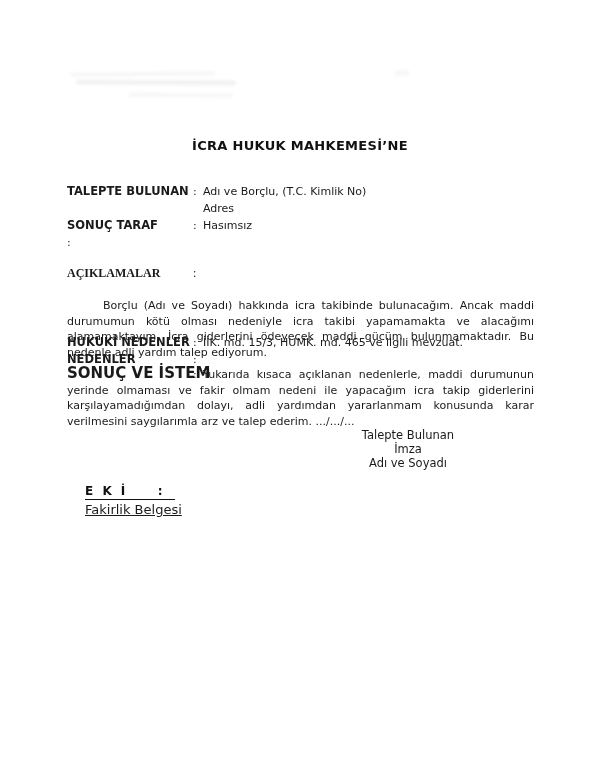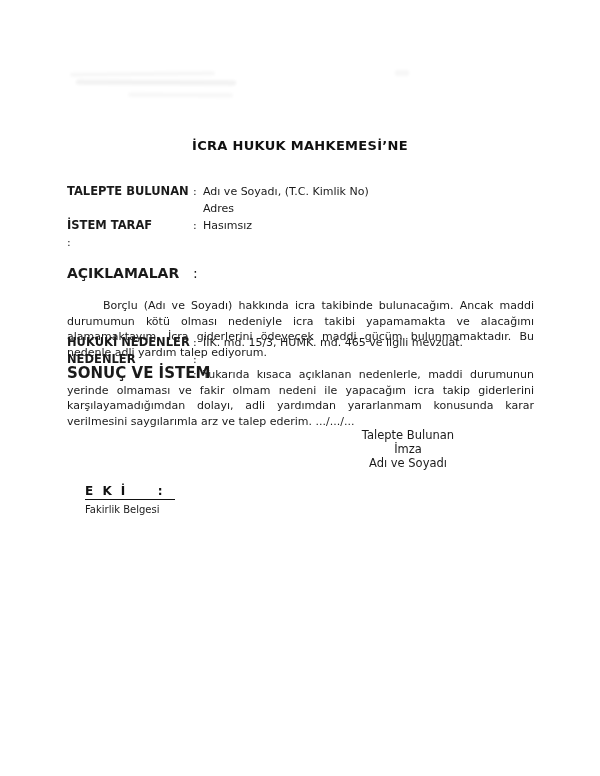--- a/index.html
+++ b/index.html
@@ -60,22 +60,23 @@
     width: 10px;
   }
   .row .val { flex: 1; }
   .row .no-colon { padding-left: 10px; }
 
   .info-block  { position: absolute; left: 67px; top: 183px; width: 470px; }
   .legal-block { position: absolute; left: 67px; top: 334px; width: 470px; }
 
   .aciklamalar-block { position: absolute; left: 67px; top: 266px; width: 467px; }
   .section-head {
-    font-size: 14px;
+    font-size: 12px;
     line-height: 14px;
+    font-family: Liberation Serif, serif;
   }
   .section-head .lbl {
     display: inline-block;
     width: 126px;
     font-weight: bold;
     white-space: nowrap;
   }
   .section-head .colon { font-weight: normal; }
 
   .para {
@@ -115,48 +116,49 @@
     padding-bottom: 1px;
     font-size: 12px;
     font-weight: bold;
     color: #111;
   }
   .eki-label { letter-spacing: 2.5px; }
   .eki-gap { display: inline-block; width: 30px; }
   .eki-tail { display: inline-block; width: 12px; }
   .eki-item {
     margin-top: 2px;
-    font-size: 10px;
+    font-size: 13px;
     line-height: 15px;
+    text-decoration: underline;
   }
 </style>
 </head>
 <body>
 
 <div class="page">
 
   <div class="artifact a1"></div>
   <div class="artifact a2"></div>
   <div class="artifact a3"></div>
   <div class="artifact a4"></div>
 
   <div class="doc-title">İCRA HUKUK MAHKEMESİ’NE</div>
 
   <div class="info-block">
     <div class="row">
       <span class="lbl">TALEPTE BULUNAN</span>
       <span class="colon">:</span>
-      <span class="val">Adı ve Soyadı, (T.C. Kimlik No)</span>
+      <span class="val">Adı ve Borçlu, (T.C. Kimlik No)</span>
     </div>
     <div class="row">
       <span class="lbl"></span>
       <span class="val no-colon">Adres</span>
     </div>
     <div class="row">
-      <span class="lbl">İSTEM TARAF</span>
+      <span class="lbl">SONUÇ TARAF</span>
       <span class="colon">:</span>
       <span class="val">Hasımsız</span>
     </div>
     <div class="row">
       <span class="colon">:</span>
     </div>
   </div>
 
   <div class="aciklamalar-block">
     <div class="section-head">

